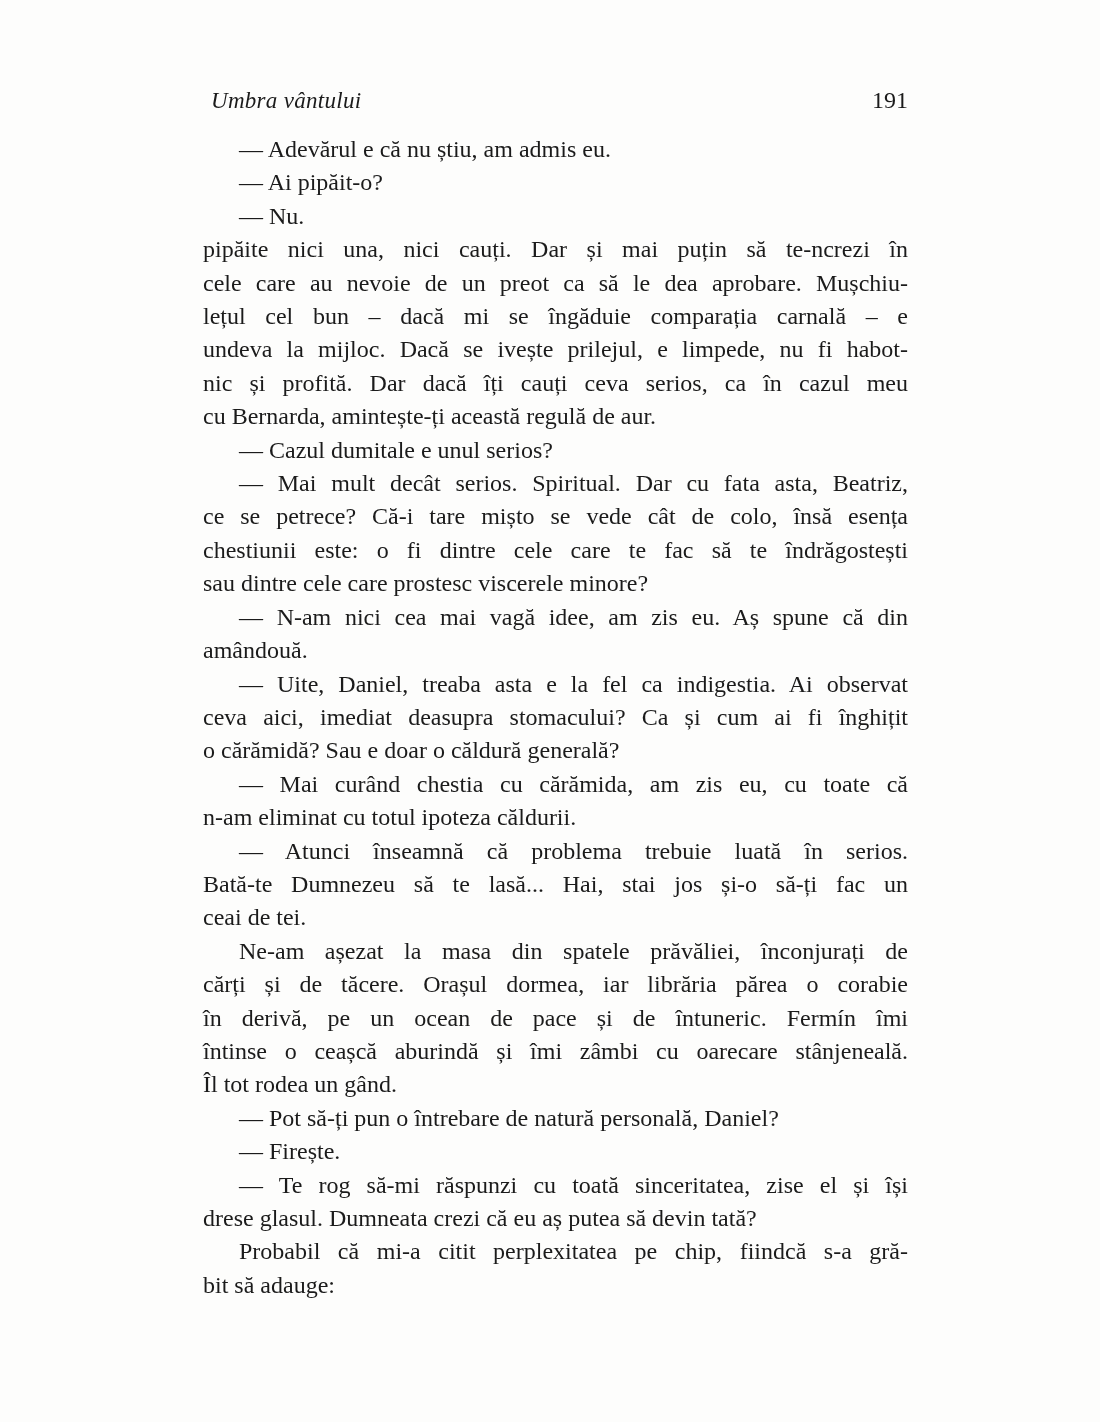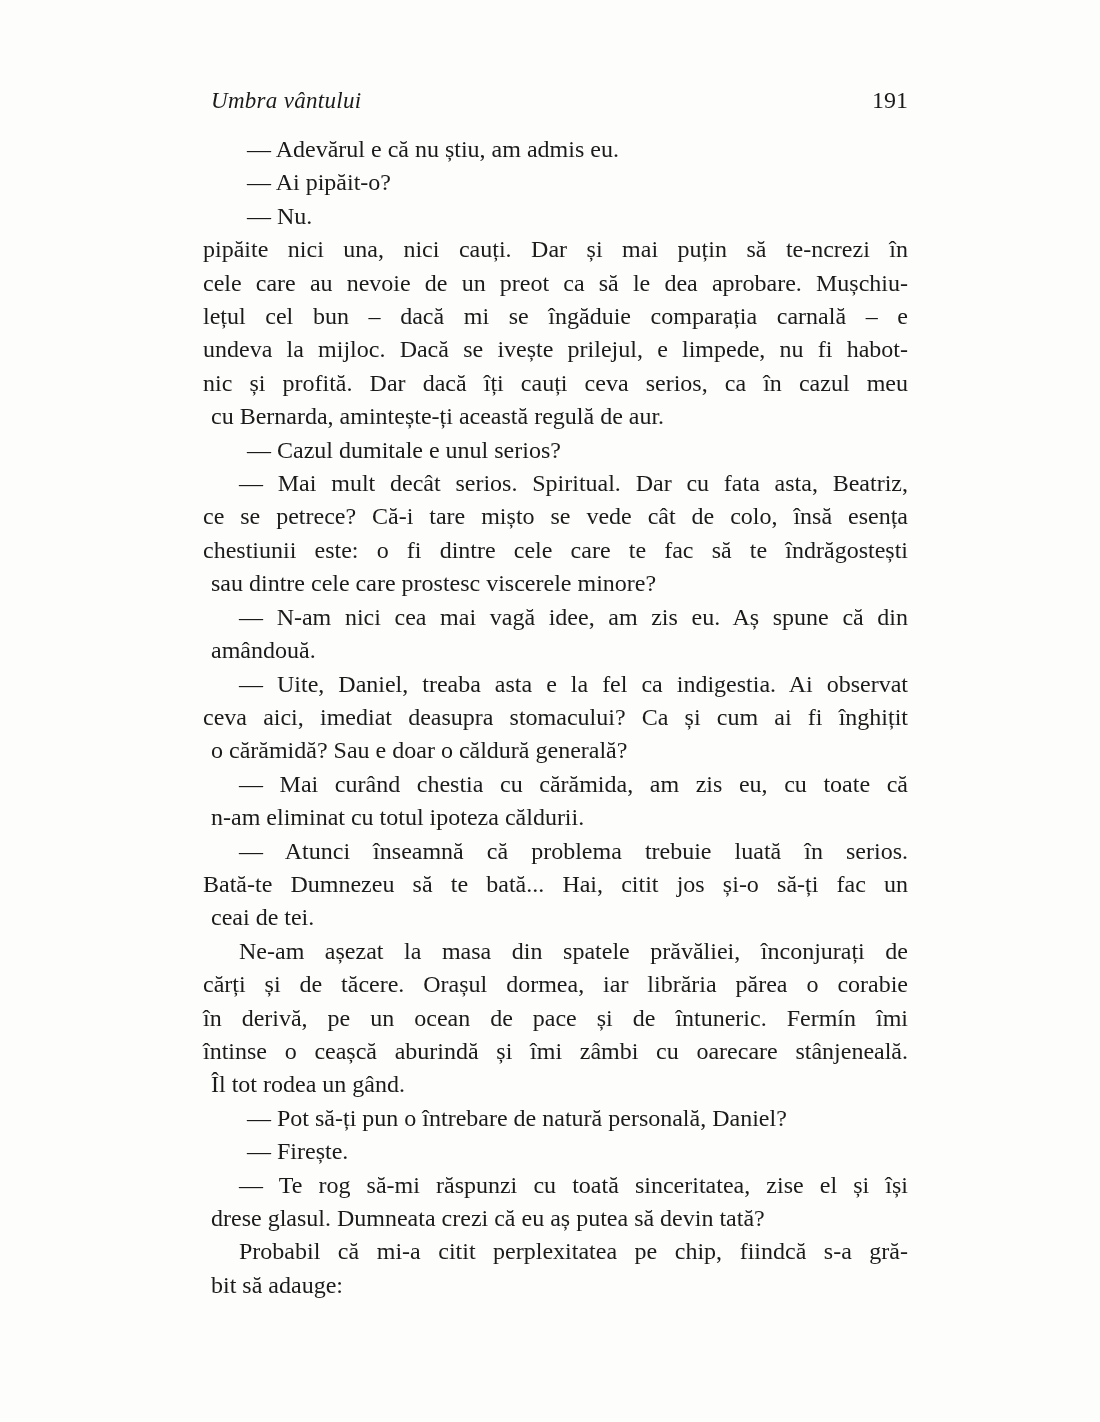--- a/index.html
+++ b/index.html
@@ -44,21 +44,20 @@
     font-size: 24px;
     line-height: 33.4px;
   }
   .line {
     text-align: justify;
     text-align-last: justify;
     min-height: 33.4px;
   }
   .line.last {
     text-align-last: left;
-    margin-left: 8px;
   }
   .line.first {
     text-indent: 36px;
   }
 </style>
 </head>
 <body>
 
 <div class="page">
   <div class="running-header">
@@ -81,21 +80,21 @@
       <div class="line">chestiunii este: o fi dintre cele care te fac să te îndrăgostești</div>
       <div class="line last">sau dintre cele care prostesc viscerele minore?</div>
       <div class="line first">— N-am nici cea mai vagă idee, am zis eu. Aș spune că din</div>
       <div class="line last">amândouă.</div>
       <div class="line first">— Uite, Daniel, treaba asta e la fel ca indigestia. Ai observat</div>
       <div class="line">ceva aici, imediat deasupra stomacului? Ca și cum ai fi înghițit</div>
       <div class="line last">o cărămidă? Sau e doar o căldură generală?</div>
       <div class="line first">— Mai curând chestia cu cărămida, am zis eu, cu toate că</div>
       <div class="line last">n-am eliminat cu totul ipoteza căldurii.</div>
       <div class="line first">— Atunci înseamnă că problema trebuie luată în serios.</div>
-      <div class="line">Bată-te Dumnezeu să te bată... Hai, citit jos și-o să-ți fac un</div>
+      <div class="line">Bată-te Dumnezeu să te lasă... Hai, stai jos și-o să-ți fac un</div>
       <div class="line last">ceai de tei.</div>
       <div class="line first">Ne-am așezat la masa din spatele prăvăliei, înconjurați de</div>
       <div class="line">cărți și de tăcere. Orașul dormea, iar librăria părea o corabie</div>
       <div class="line">în derivă, pe un ocean de pace și de întuneric. Fermín îmi</div>
       <div class="line">întinse o ceașcă aburindă și îmi zâmbi cu oarecare stânjeneală.</div>
       <div class="line last">Îl tot rodea un gând.</div>
       <div class="line first last">— Pot să-ți pun o întrebare de natură personală, Daniel?</div>
       <div class="line first last">— Firește.</div>
       <div class="line first">— Te rog să-mi răspunzi cu toată sinceritatea, zise el și își</div>
       <div class="line last">drese glasul. Dumneata crezi că eu aș putea să devin tată?</div>

